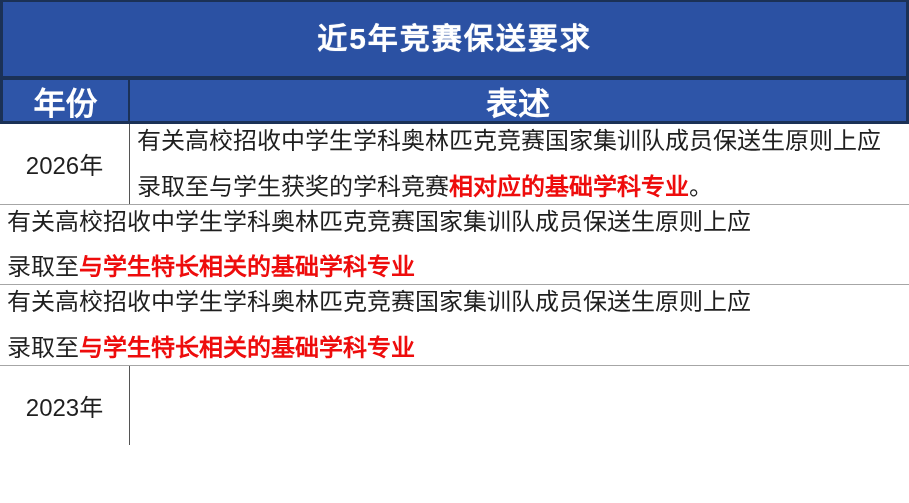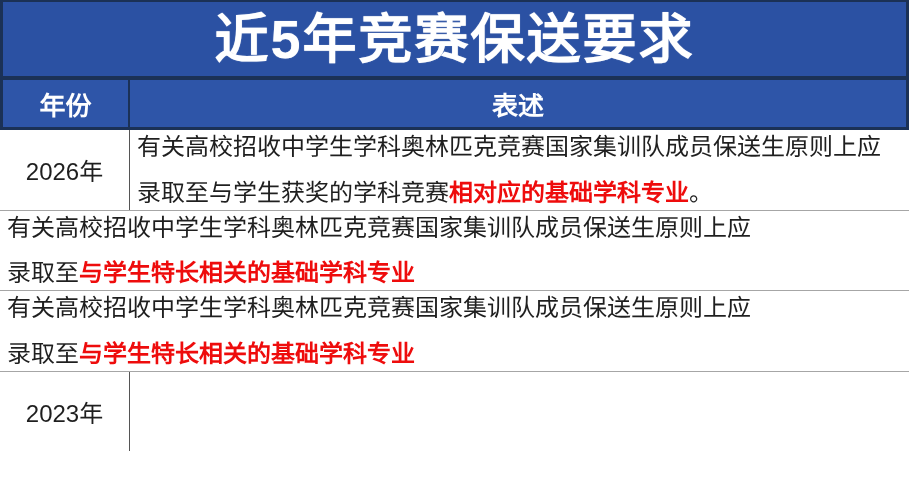--- a/index.html
+++ b/index.html
@@ -12,31 +12,31 @@
   .banner{
     box-sizing:border-box;height:80px;
     background:var(--banner-bg,#2b51a3);
     border-top:2px solid var(--border-dark,#1b3156);
     border-left:3px solid var(--border-dark,#1b3156);
     border-right:3px solid var(--border-dark,#1b3156);
     border-bottom:4px solid var(--border-dark,#1b3156);
     display:flex;align-items:center;justify-content:center;
   }
   .banner h1{
-    margin:0;color:#ffffff;font-size:54px;font-weight:bold;letter-spacing:2px;line-height:1;
+    margin:0;color:#ffffff;font-size:30px;font-weight:bold;letter-spacing:2px;line-height:1;
     text-shadow:0 0 1px rgba(255,255,255,.6);
   }
   
   .thead{
-    box-sizing:border-box;height:50px;display:flex;
+    box-sizing:border-box;height:44px;display:flex;
     background:var(--header-bg,#2e55a8);
     border-left:3px solid var(--border-dark,#1b3156);
     border-right:3px solid var(--border-dark,#1b3156);
     border-bottom:3px solid var(--border-dark,#1b3156);
-    color:var(--header-text,#ffffff);font-weight:bold;font-size:26px;
+    color:var(--header-text,#ffffff);font-weight:bold;font-size:32px;
   }
   .th{display:flex;align-items:center;justify-content:center;box-sizing:border-box;}
   .th-year{width:127px;border-right:2px solid var(--border-dark,#1b3156);}
   .th-desc{flex:1;}
   
   .tbody{box-sizing:border-box;height:321px;display:flex;flex-direction:column;}
   .trow{
     flex:1;display:flex;box-sizing:border-box;
     border-bottom:1px solid var(--row-separator,#a6a6a6);
     background:#ffffff;

